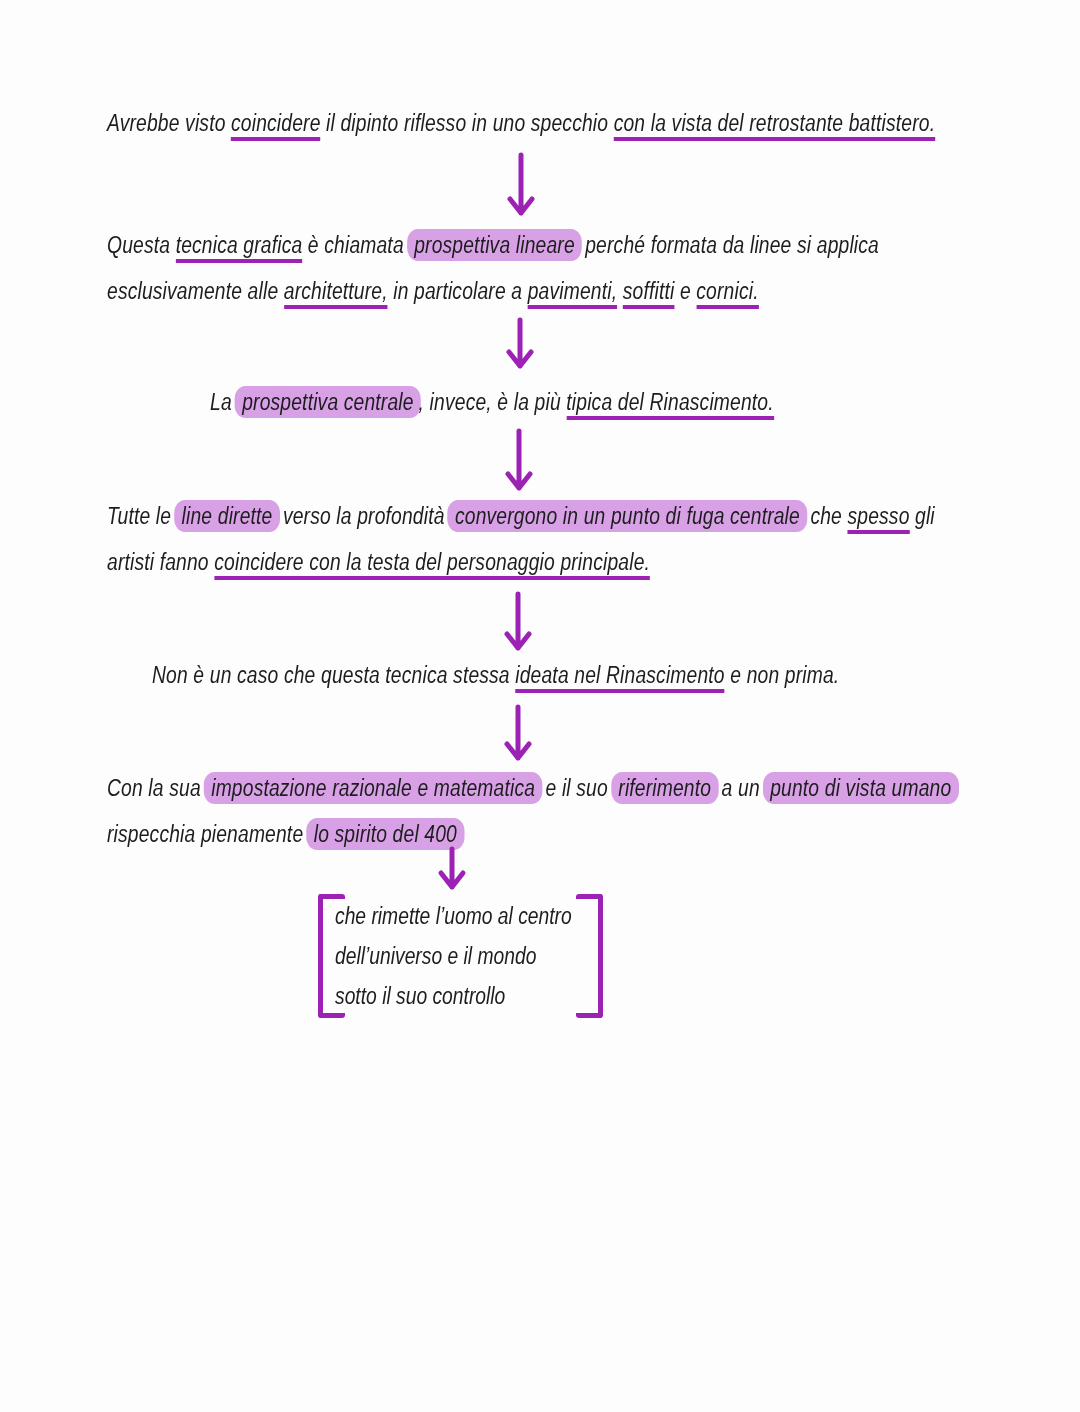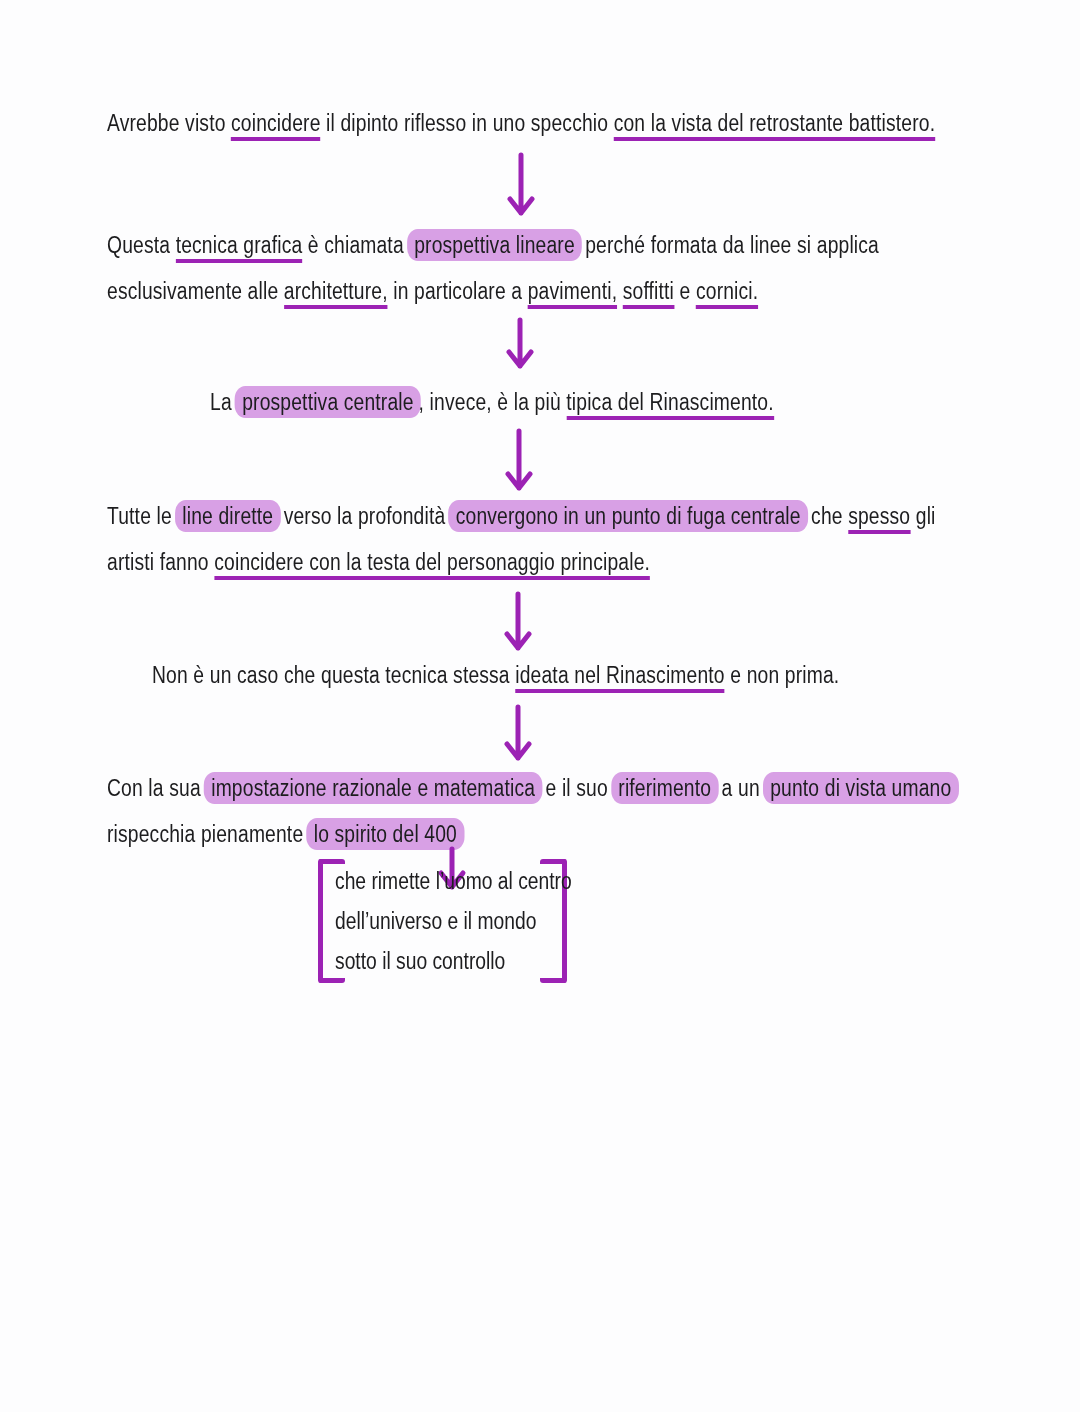--- a/index.html
+++ b/index.html
@@ -4,20 +4,21 @@
 <style>
   html, body { margin: 0; padding: 0; background: #ffffff; }
   .page {
     position: relative;
     width: 1080px;
     height: 1412px;
     background: var(--bg, #fdfdfe);
     font-family: "Liberation Sans", "DejaVu Sans", sans-serif;
     color: var(--ink, #1d1d1f);
     overflow: hidden;
+    font-style: italic;
   }
   .para {
     position: absolute;
     font-size: 23.5px;
     line-height: 46px;
     white-space: nowrap;
     letter-spacing: 0.2px;
     transform: scaleX(0.82);
     transform-origin: 0 0;
   }
@@ -105,21 +106,21 @@
       <svg width="34" height="62" class="arrow" style="left: 501px; top: 591px;">
         <path d="M17 3 L17 57 M6 43 L17 57 L28 43" fill="none" stroke="#9c22b4" stroke-width="5" stroke-linecap="round" stroke-linejoin="round"></path>
       </svg>
       <svg width="34" height="59" class="arrow" style="left: 501px; top: 704px;">
         <path d="M17 3 L17 54 M6 40 L17 54 L28 40" fill="none" stroke="#9c22b4" stroke-width="5" stroke-linecap="round" stroke-linejoin="round"></path>
       </svg>
       <svg width="34" height="46" class="arrow" style="left: 435px; top: 846px;">
         <path d="M17 3 L17 41 M6 27 L17 41 L28 27" fill="none" stroke="#9c22b4" stroke-width="5" stroke-linecap="round" stroke-linejoin="round"></path>
       </svg>
     </div>
-  <div class="bracket-note" id="bracket-note" style="left: 318px; top: 859px; width: 249px; height: 124px;">
+  <div class="bracket-note" id="bracket-note" style="left: 318px; top: 894px; width: 285px; height: 124px;">
     <div class="bracket bracket-left"></div>
     <div class="bracket bracket-right"></div>
     <div class="note-lines" id="note-lines" style="left: 17px; top: 2px;">
       <div class="note-line">che rimette l’uomo al centro</div>
       <div class="note-line">dell’universo e il mondo</div>
       <div class="note-line">sotto il suo controllo</div>
     </div>
   </div>
 </div>
 

